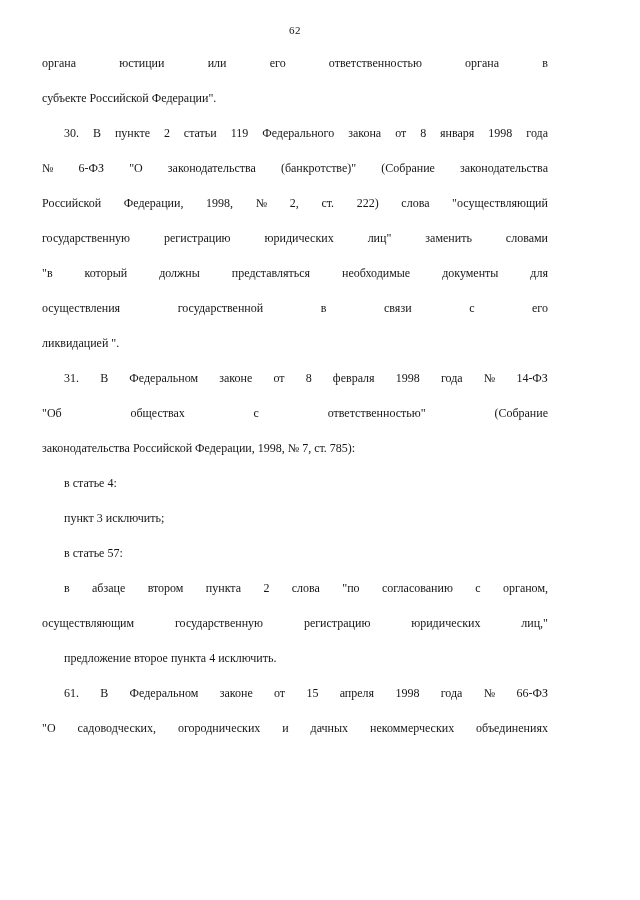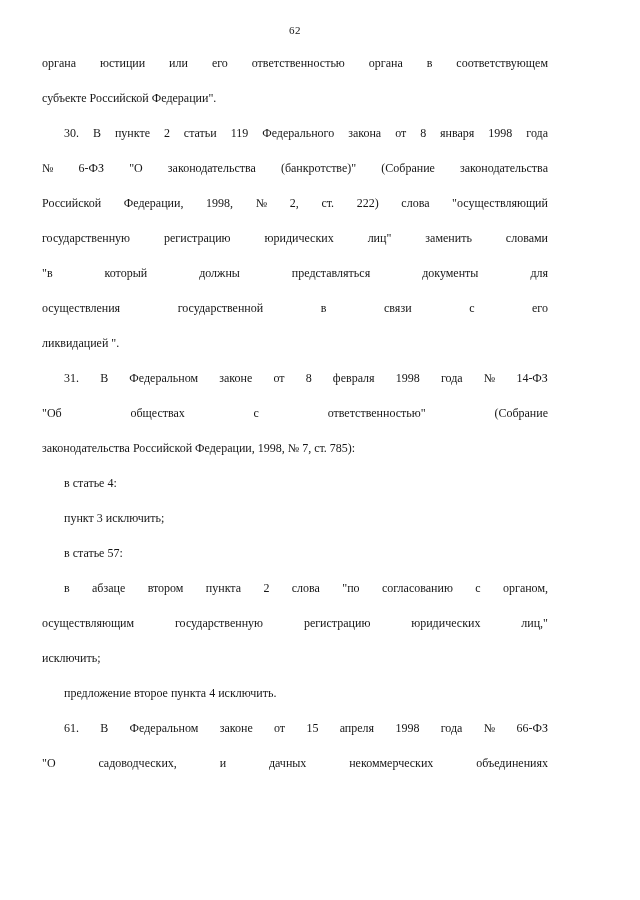--- a/index.html
+++ b/index.html
@@ -63,21 +63,20 @@
   <div class="page-number">62</div>
   <div class="document-body">
       <div class="line justify">
         <span>органа</span>
         <span>юстиции</span>
         <span>или</span>
         <span>его</span>
         <span>ответственностью</span>
         <span>органа</span>
         <span>в</span>
-        <span>соответствующем</span>
       </div>
       <div class="line">субъекте Российской Федерации".</div>
       <div class="line indent justify">
         <span>30.</span>
         <span>В</span>
         <span>пункте</span>
         <span>2</span>
         <span>статьи</span>
         <span>119</span>
         <span>Федерального</span>
@@ -114,20 +113,21 @@
         <span>юридических</span>
         <span>лиц"</span>
         <span>заменить</span>
         <span>словами</span>
       </div>
       <div class="line justify">
         <span>"в</span>
         <span>который</span>
         <span>должны</span>
         <span>представляться</span>
+        <span>необходимые</span>
         <span>документы</span>
         <span>для</span>
       </div>
       <div class="line justify">
         <span>осуществления</span>
         <span>государственной</span>
         <span>в</span>
         <span>связи</span>
         <span>с</span>
         <span>его</span>
@@ -169,37 +169,37 @@
         <span>с</span>
         <span>органом,</span>
       </div>
       <div class="line justify">
         <span>осуществляющим</span>
         <span>государственную</span>
         <span>регистрацию</span>
         <span>юридических</span>
         <span>лиц,"</span>
       </div>
-      <div class="line">исключить;</div>
       <div class="line indent">предложение второе пункта 4 исключить.</div>
       <div class="line indent justify">
         <span>61.</span>
         <span>В</span>
         <span>Федеральном</span>
         <span>законе</span>
         <span>от</span>
         <span>15</span>
         <span>апреля</span>
         <span>1998</span>
         <span>года</span>
         <span>№</span>
         <span>66-ФЗ</span>
       </div>
       <div class="line justify">
         <span>"О</span>
         <span>садоводческих,</span>
+        <span>огороднических</span>
         <span>и</span>
         <span>дачных</span>
         <span>некоммерческих</span>
         <span>объединениях</span>
       </div>
     </div>
 </div>
 
 </body></html>

